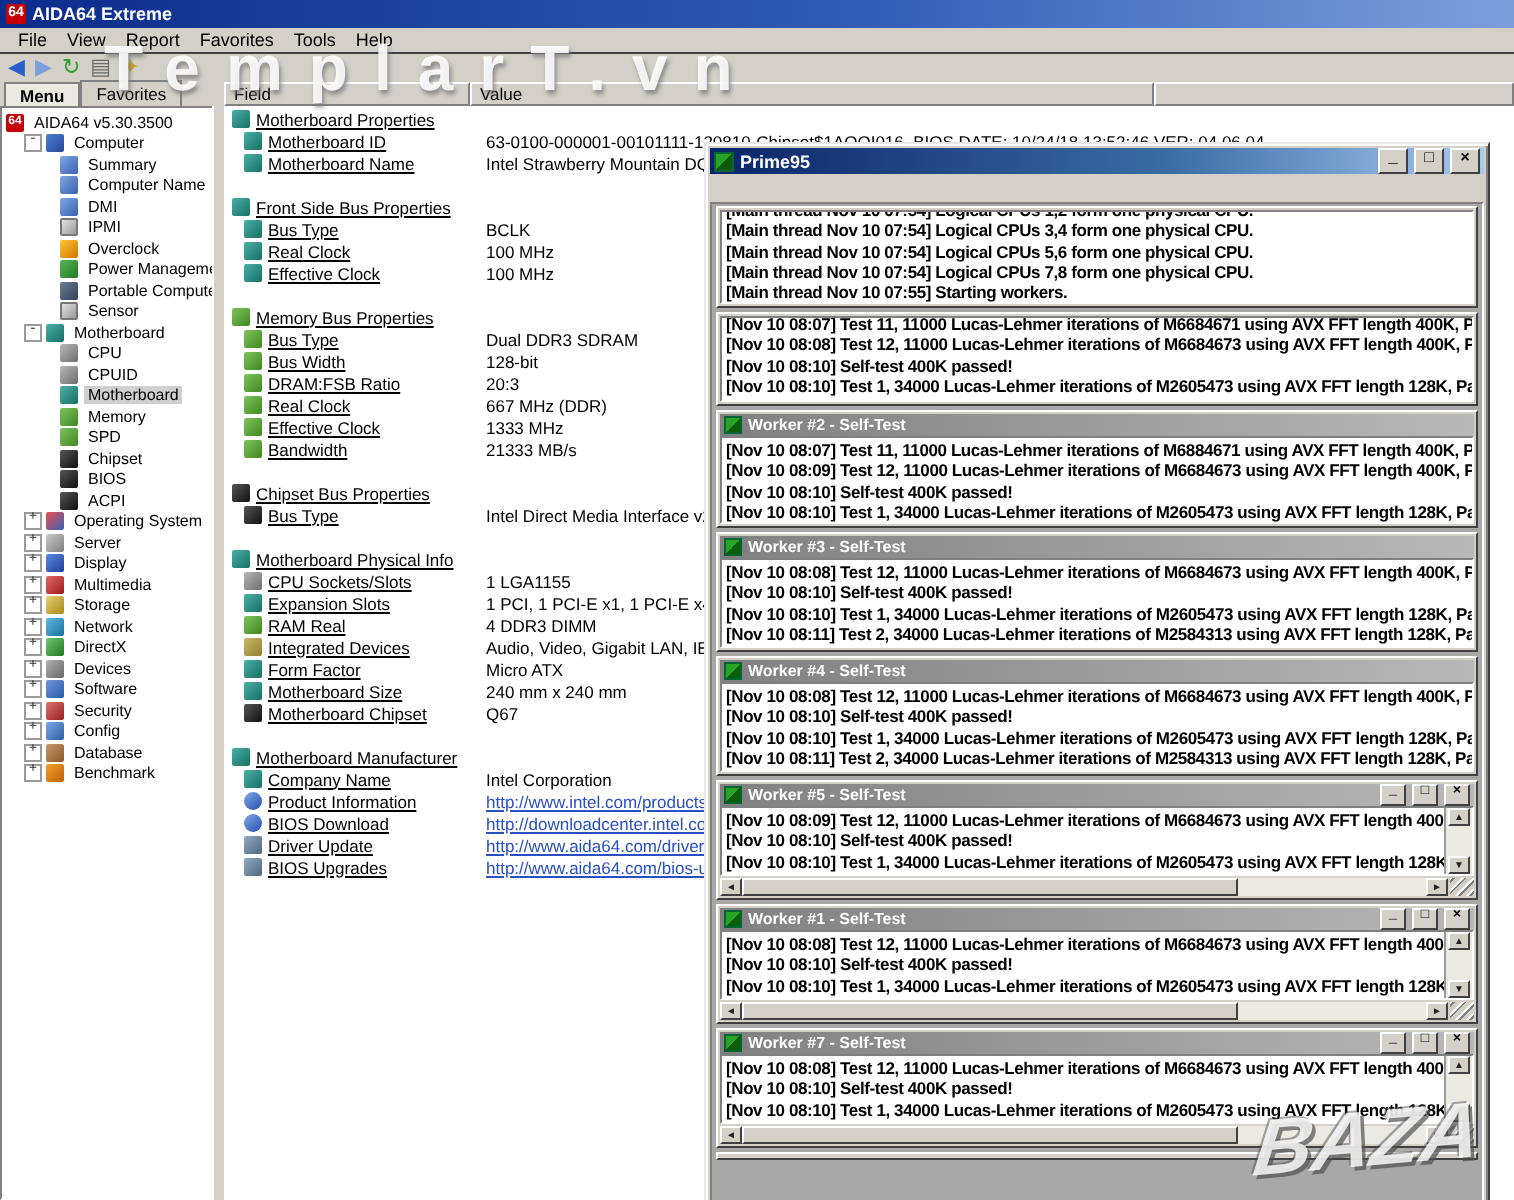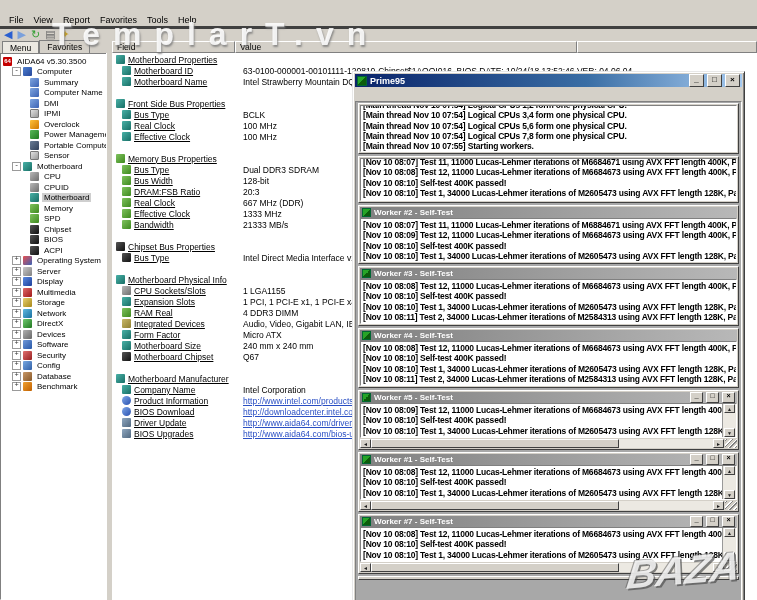--- a/index.html
+++ b/index.html
@@ -7,28 +7,28 @@
     background:#d4d0c8;font-family:"Liberation Sans",sans-serif;color:#000;
     -webkit-font-smoothing:none;}
   
   #titlebar{position:absolute;left:0;top:0;right:0;height:14px;
     background:linear-gradient(90deg,#0b2c8c 0%,#2d5bb5 55%,#7aa0dc 100%);
     display:flex;align-items:center;padding:0 3px;gap:3px;}
   #titlebar .ttl{color:#fff;font-size:9px;font-weight:bold;}
   .appico{width:10px;height:10px;background:#c40000;color:#fff;font-size:7px;font-weight:bold;
     line-height:10px;text-align:center;border-radius:1px;flex:none;}
   #menubar{position:absolute;left:0;top:14px;right:0;height:12px;background:#d4d0c8;
-    display:flex;align-items:center;padding-left:4px;border-bottom:3px solid #404040;}
+    display:flex;align-items:center;padding-left:4px;border-bottom:1px solid #404040;}
   #menubar span{font-size:9px;padding:0 5px;}
   #toolbar{position:absolute;left:0;top:27px;right:0;height:14px;display:flex;align-items:center;gap:5px;padding-left:4px;}
   .tico{font-size:11px;line-height:12px;}
   
   #tabsrow{position:absolute;left:0;top:41px;width:112px;height:12px;display:flex;align-items:flex-end;padding-left:2px;}
   .tab{font-size:8.5px;padding:1px 7px;border:1px solid #808080;border-bottom:none;background:#d4d0c8;}
-  .tab.active{background:#ece9e2;font-weight:normal;position:relative;top:1px;}
+  .tab.active{background:#ece9e2;font-weight:bold;position:relative;top:1px;}
   #colheader{position:absolute;left:112px;top:41px;right:0;height:12px;display:flex;background:#d4d0c8;}
   .hcell{border:1px solid;border-color:#fff #808080 #808080 #fff;font-size:8.5px;
     padding:0 4px;line-height:10px;background:#d4d0c8;overflow:hidden;}
   .hcell.f{width:113px;flex:none;}
   .hcell.v{width:332px;flex:none;}
   .hcell.rest{flex:1;}
   
   #treewrap{position:absolute;left:0;top:53px;width:106px;bottom:0;background:#fff;
     border:1px solid;border-color:#808080 #fff #fff #808080;overflow:hidden;padding-top:2px;}
   #splitter{position:absolute;left:106px;top:53px;width:6px;bottom:0;background:#d4d0c8;
@@ -121,20 +121,24 @@
     font-family:"Liberation Sans",sans-serif;pointer-events:none;}
   #wmbottom{position:absolute;left:628px;top:548px;z-index:80;font-size:40px;font-weight:bold;font-style:italic;
     color:rgba(255,255,255,0.82);transform:skewX(-12deg) rotate(-5deg);
     text-shadow:2px 2px 0 rgba(80,80,80,0.7),-1px -1px 0 rgba(80,80,80,0.5);pointer-events:none;}
 </style>
 </head>
 <body>
 
 <div id="screen">
 
+  <div id="titlebar">
+    <span class="appico">64</span>
+    <span class="ttl">AIDA64 Extreme</span>
+  </div>
 
   <div id="menubar">
       <span>File</span>
       <span>View</span>
       <span>Report</span>
       <span>Favorites</span>
       <span>Tools</span>
       <span>Help</span>
     </div>
 

